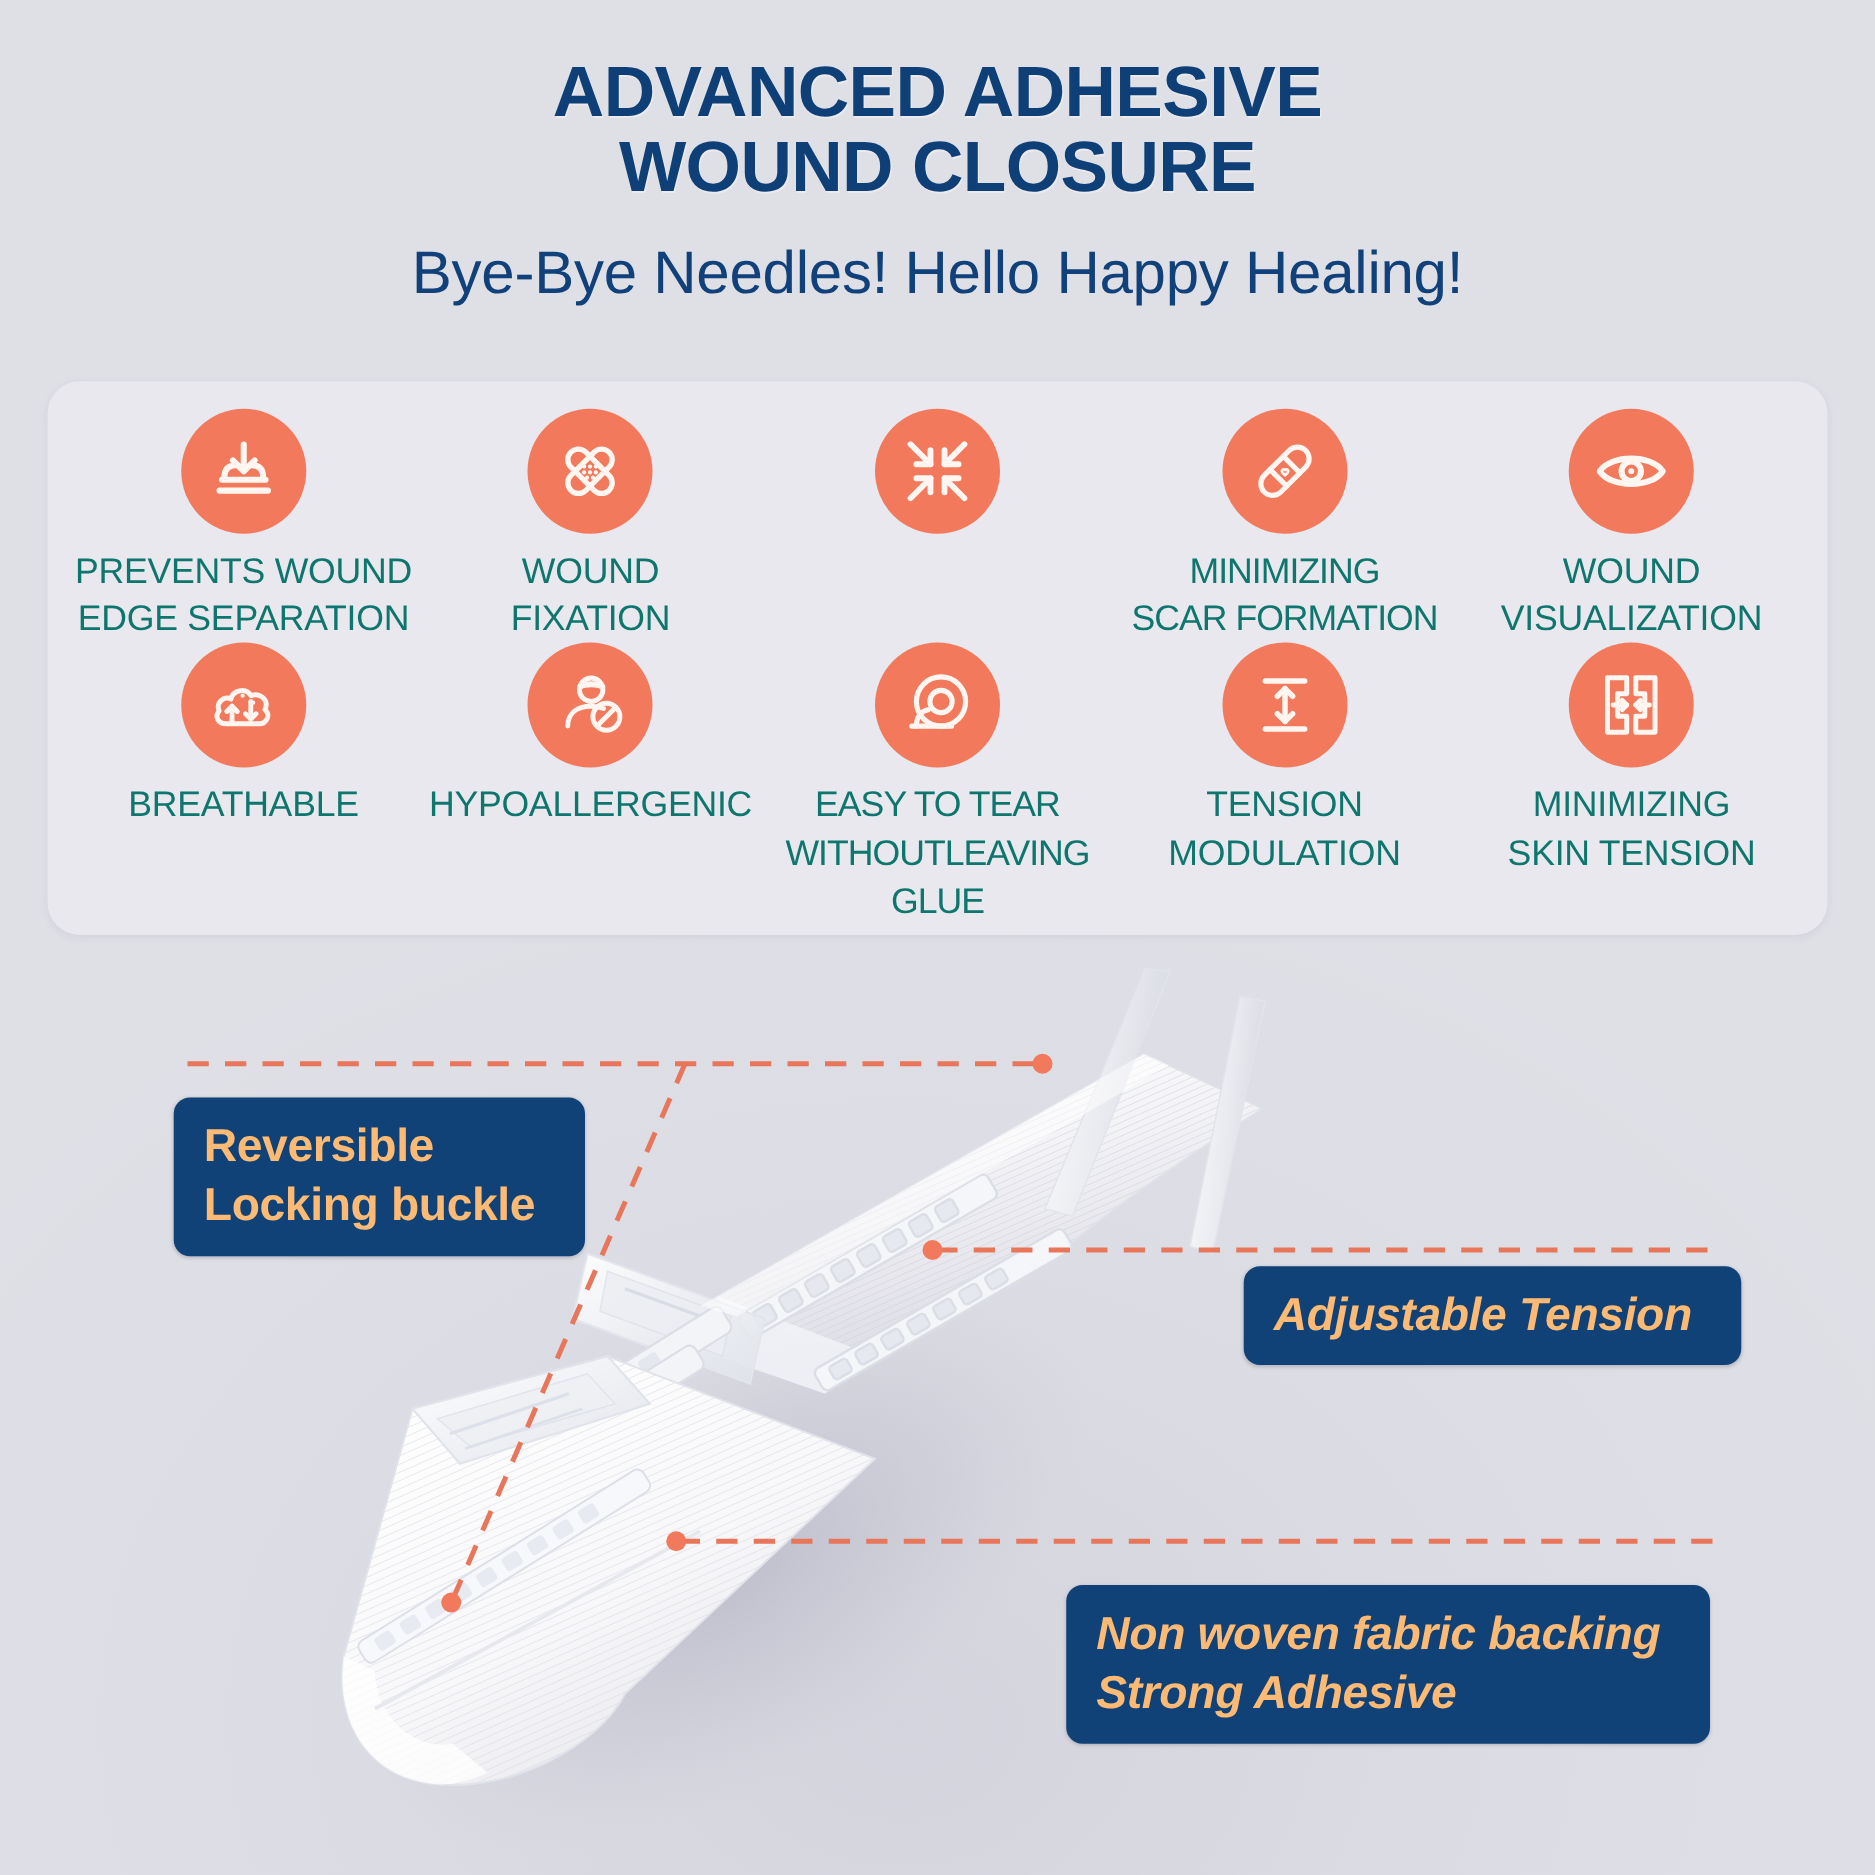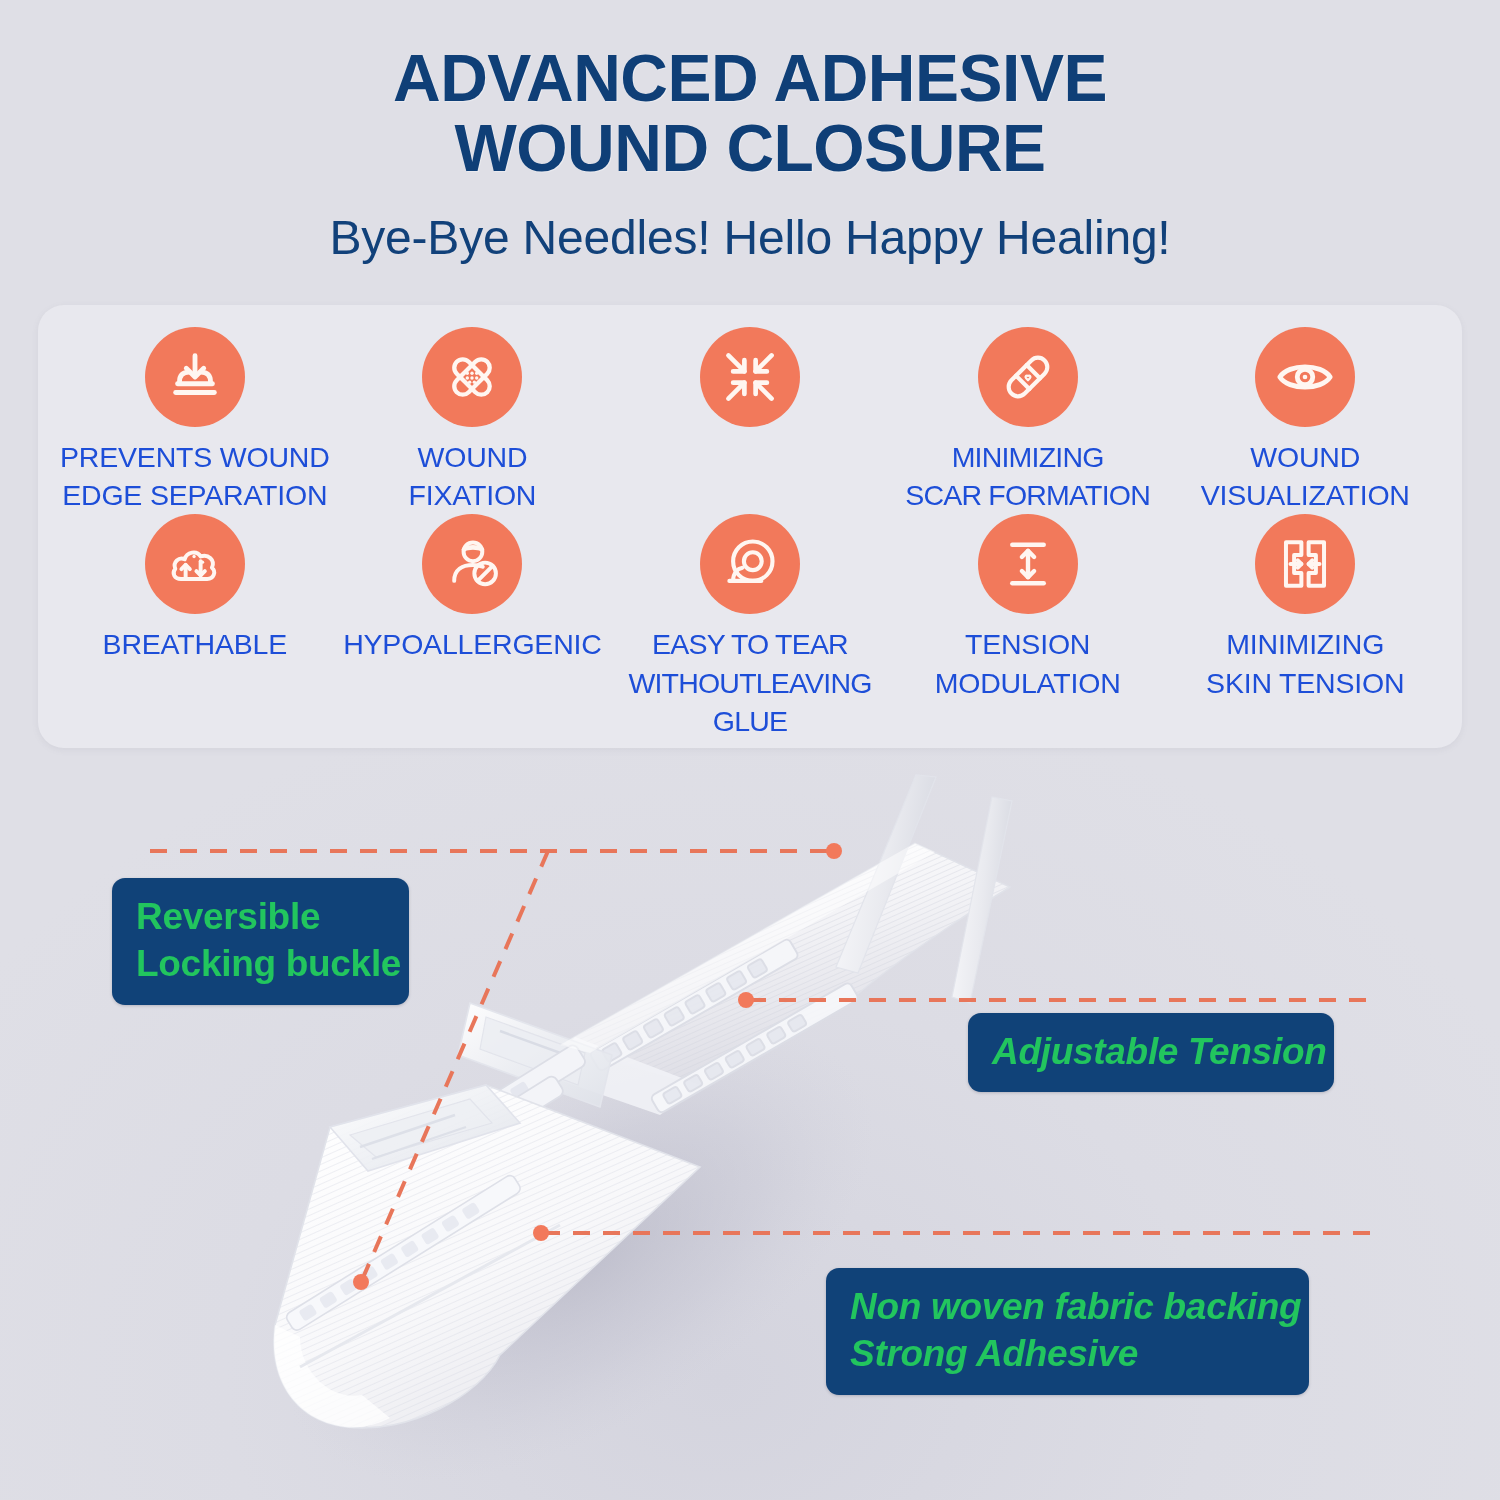--- a/index.html
+++ b/index.html
@@ -23,21 +23,21 @@
     overflow: hidden;
   }
 
   
   .header {
     position: absolute;
     top: 44px; left: 0; right: 0;
     text-align: center;
   }
   .title {
-    font-size: 66px;
+    font-size: 57px;
     line-height: 1.06;
     font-weight: bold;
     color: #0f3f77;
     letter-spacing: -0.5px;
     white-space: pre-line;
     font-family: "Liberation Sans", sans-serif;
     text-shadow: 1px 1px 0 rgba(255,255,255,0.35);
   }
   .subtitle {
     margin-top: 26px;
@@ -80,48 +80,49 @@
     display: flex;
     align-items: center;
     justify-content: center;
     flex: none;
   }
   .ficon svg { display: block; }
   .flabel {
     margin-top: 11px;
     font-size: 28.5px;
     line-height: 1.34;
-    color: #1d4ed8;
+    color: #0f766e;
     text-align: center;
     white-space: pre-line;
     letter-spacing: -0.2px;
   }
   .feature.wide .flabel { letter-spacing: -0.8px; }
 
   
   .product-area {
     position: absolute;
     left: 0; top: 755px;
     width: 1500px; height: 745px;
   }
   .product-svg { position: absolute; left: 0; top: 0; }
 
   
   .callout {
     position: absolute;
     background: #104278;
-    color: #22c55e;
+    color: #fdba74;
     border-radius: 13px;
     font-weight: bold;
     font-size: 37px;
     line-height: 1.28;
-    padding: 15px 8px 17px 24px;
+    padding: 15px 40px 17px 24px;
     white-space: pre-line;
     box-shadow: 0 1px 3px rgba(60,60,80,0.25);
     letter-spacing: -0.3px;
+    margin-left: 27px;
   }
   #callout-buckle   { left: 112px;  top: 878px; }
   #callout-tension  { left: 968px;  top: 1013px; font-style: italic; }
   #callout-fabric   { left: 826px;  top: 1268px; font-style: italic; }
 
   .leader-svg {
     position: absolute;
     left: 0; top: 0;
     width: 1500px; height: 1500px;
     pointer-events: none;

